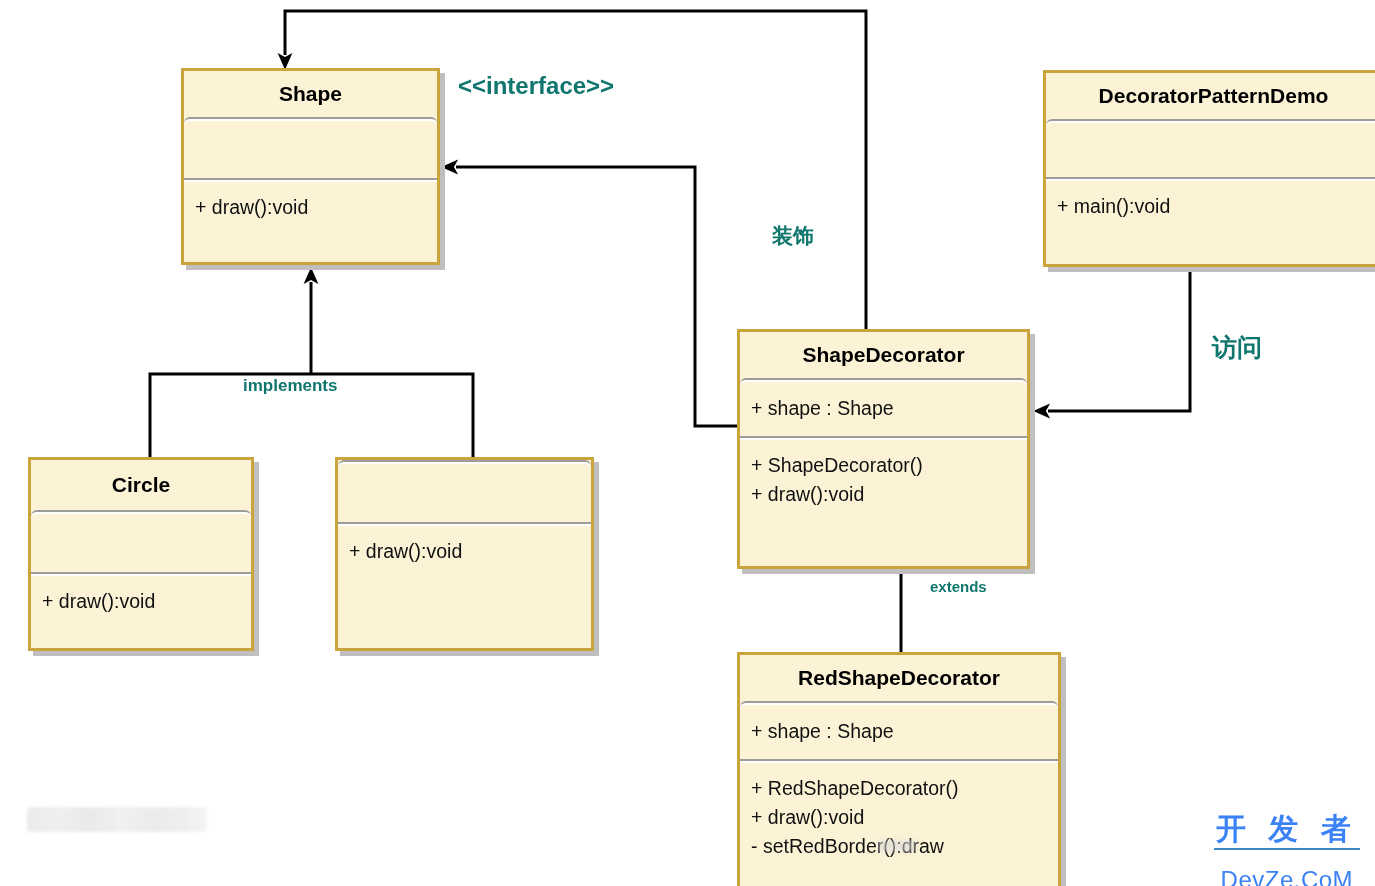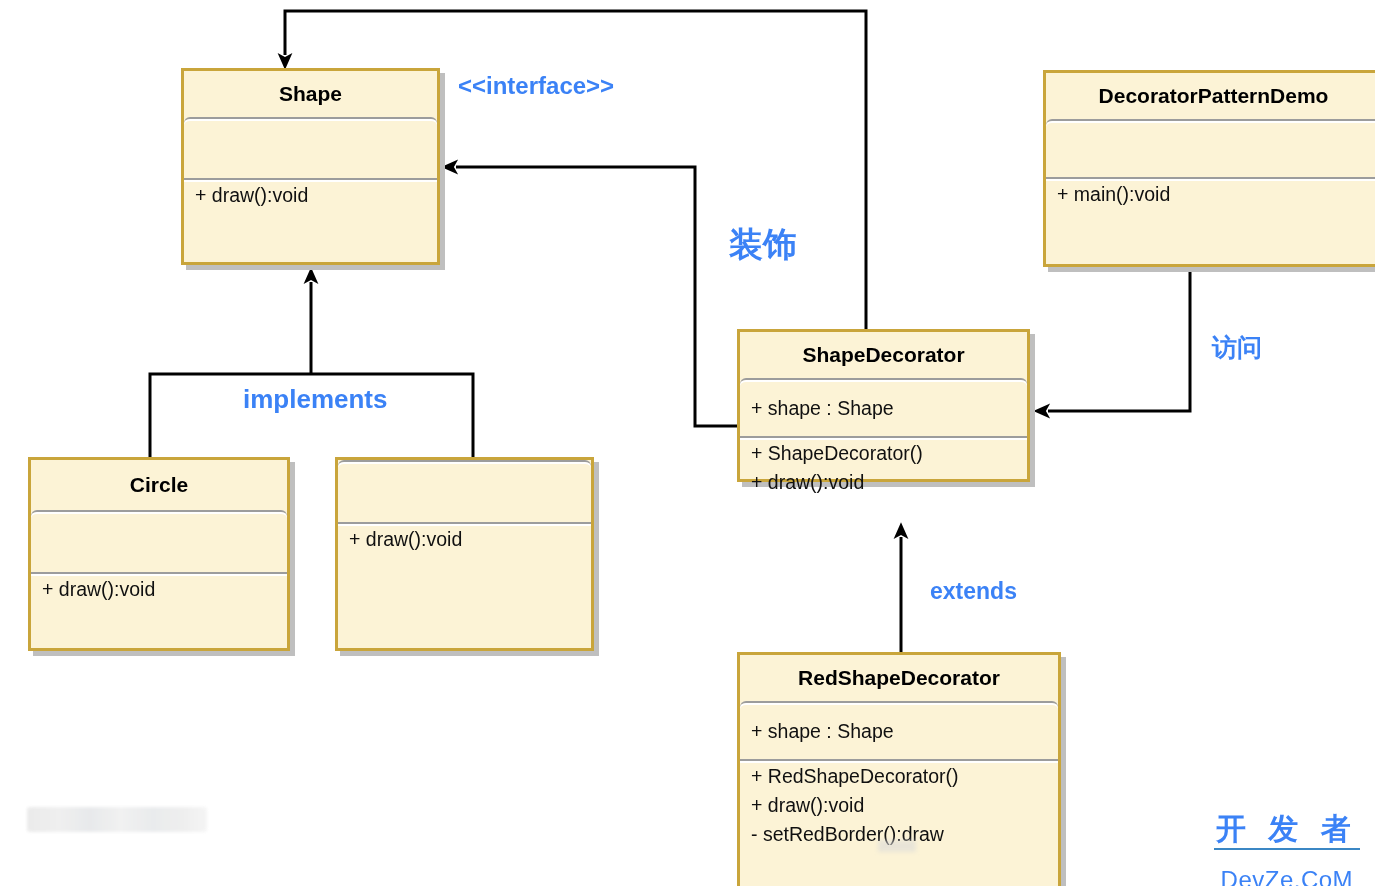--- a/index.html
+++ b/index.html
@@ -34,39 +34,39 @@
   .cls-title{
     height:46px;flex:0 0 auto;
     display:flex;align-items:center;justify-content:center;
     font-weight:bold;font-size:21px;color:#000;
   }
   .cls-sec{
     border-top:2px solid #9c9c9c;
     box-shadow:inset 0 2px 0 #ffffff;
   }
   .cls-attrs{flex:0 0 auto;height:56px;border-radius:6px;}
-  .cls-methods{flex:1 1 auto;padding-top:1px;}
+  .cls-methods{flex:1 1 auto;padding-top:13px;}
   .member{
     font-size:19.5px;line-height:29px;color:#101010;
     padding:0 11px;white-space:nowrap;
   }
   .cls-attrs .member{padding-top:14px;}
   #box-circle .cls-title,#box-rectangle .cls-title{height:50px;}
   #box-circle .cls-attrs,#box-rectangle .cls-attrs{height:60px;}
   #box-shape .cls-attrs{height:59px;}
   
   .edge-label{
     position:absolute;z-index:3;
-    font-weight:bold;color:#3b82f6;white-space:nowrap;
+    font-weight:bold;color:#0f766e;white-space:nowrap;
   }
   #lbl-interface{left:458px;top:72px;font-size:24px;}
-  #lbl-decorate{left:729px;top:222px;font-size:34px;}
+  #lbl-decorate{left:772px;top:222px;font-size:21px;}
   #lbl-access{left:1212px;top:331px;font-size:25px;}
-  #lbl-implements{left:243px;top:384px;font-size:26px;}
-  #lbl-extends{left:930px;top:578px;font-size:23px;}
+  #lbl-implements{left:243px;top:376px;font-size:17px;}
+  #lbl-extends{left:930px;top:578px;font-size:15px;}
   
   #wm-blur{
     position:absolute;left:27px;top:807px;width:180px;height:25px;
     z-index:4;border-radius:3px;
     background:linear-gradient(90deg,#e7e7e7 0%,#ededed 18%,#e4e6e8 35%,#efefef 52%,#e6e8ea 70%,#ececec 86%,#f3f3f3 100%);
     filter:blur(1.5px);
     opacity:.85;
   }
   #wm-smudge{
     position:absolute;left:878px;top:840px;width:38px;height:12px;
@@ -121,21 +121,21 @@
   </div>
 
   <div class="uml-class" id="box-demo" style="left:1027px;top:70px;width:341px;height:197px;margin-left:16px;">
     <div class="cls-title">DecoratorPatternDemo</div>
     <div class="cls-sec cls-attrs"></div>
     <div class="cls-sec cls-methods">
       <div class="member">+ main():void</div>
     </div>
   </div>
 
-  <div class="uml-class" id="box-shape-decorator" style="left:737px;top:329px;width:293px;height:153px;">
+  <div class="uml-class" id="box-shape-decorator" style="left:737px;top:329px;width:293px;height:240px;">
     <div class="cls-title">ShapeDecorator</div>
     <div class="cls-sec cls-attrs">
       <div class="member">+ shape : Shape</div>
     </div>
     <div class="cls-sec cls-methods">
       <div class="member">+ ShapeDecorator()</div>
       <div class="member">+ draw():void</div>
     </div>
   </div>
 
@@ -144,21 +144,21 @@
     <div class="cls-sec cls-attrs">
       <div class="member">+ shape : Shape</div>
     </div>
     <div class="cls-sec cls-methods">
       <div class="member">+ RedShapeDecorator()</div>
       <div class="member">+ draw():void</div>
       <div class="member">- setRedBorder():draw</div>
     </div>
   </div>
 
-  <div class="uml-class" id="box-circle" style="left:28px;top:457px;width:262px;height:194px;">
+  <div class="uml-class" id="box-circle" style="left:28px;top:457px;width:226px;height:194px;">
     <div class="cls-title">Circle</div>
     <div class="cls-sec cls-attrs"></div>
     <div class="cls-sec cls-methods">
       <div class="member">+ draw():void</div>
     </div>
   </div>
 
   <div class="uml-class" id="box-rectangle" style="left:335px;top:457px;width:259px;height:194px;">
     <div class="cls-sec cls-attrs"></div>
     <div class="cls-sec cls-methods">

